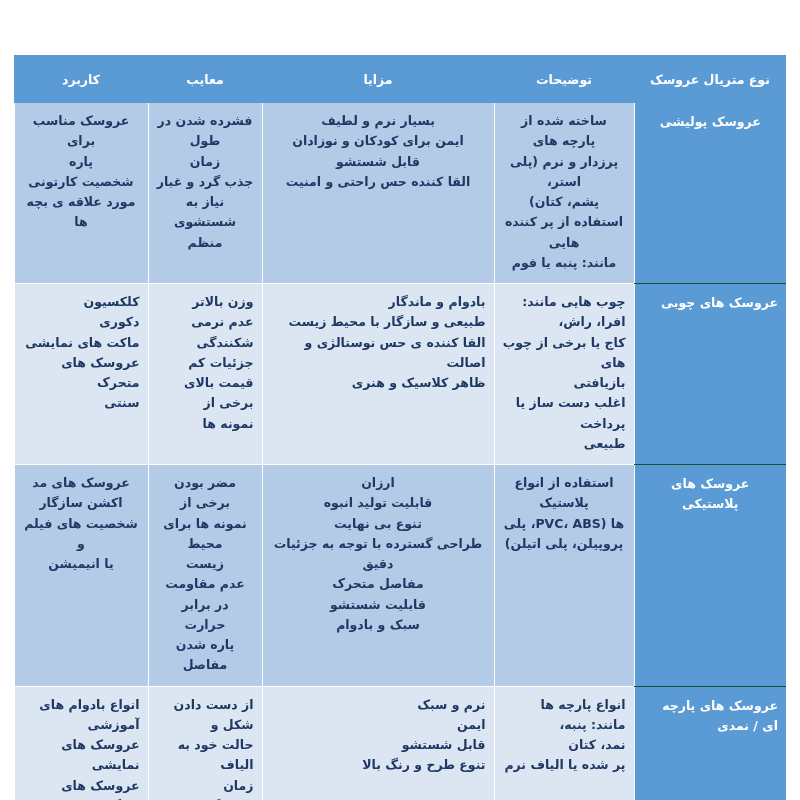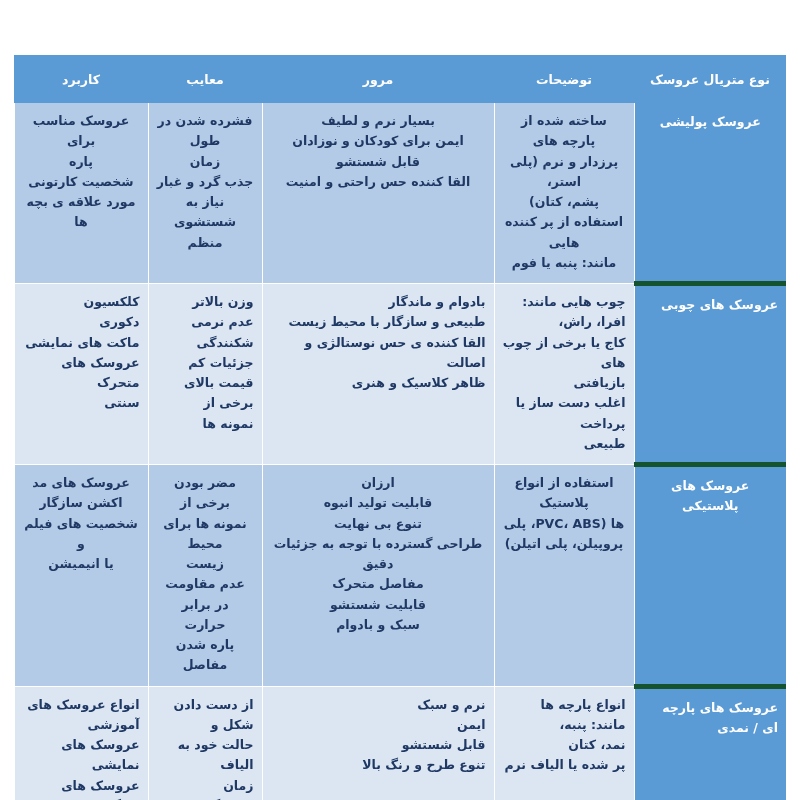--- a/index.html
+++ b/index.html
@@ -63,21 +63,21 @@
   tbody tr.band-dark td { background: #b3cbe6; }
   tbody tr.band-light td { background: #dbe6f2; text-align: right; }
 
   tbody td.material-cell {
     background: #5b9bd5 !important;
     color: #ffffff;
     vertical-align: top;
     text-align: center;
     border-right: none;
     border-left: 1px solid #ffffff;
-    border-bottom: 5px solid #14532d;
+    border-bottom: 1px solid #14532d;
     padding-top: 9px;
   }
 
   .cell-lines { display: block; }
   .cell-lines .ln { display: block; }
 
 </style>
 </head>
 <body>
 
@@ -87,21 +87,21 @@
       <col class="c-material">
       <col class="c-desc">
       <col class="c-pros">
       <col class="c-cons">
       <col class="c-use">
     </colgroup>
     <thead>
       <tr>
         <th>نوع متریال عروسک</th>
         <th>توضیحات</th>
-        <th>مرور</th>
+        <th>مزایا</th>
         <th>معایب</th>
         <th>کاربرد</th>
       </tr>
     </thead>
     <tbody id="table-body">
         <tr class="band-dark">
           <td class="material-cell">
             <span class="cell-lines">
               <span class="ln">عروسک پولیشی</span>
             </span>
@@ -251,21 +251,21 @@
           <td>
             <span class="cell-lines">
               <span class="ln">از دست دادن شکل و</span>
               <span class="ln">حالت خود به الیاف</span>
               <span class="ln">زمان</span>
               <span class="ln">جذب گرد و غبار</span>
             </span>
           </td>
           <td>
             <span class="cell-lines">
-              <span class="ln">انواع عروسک های</span>
+              <span class="ln">انواع بادوام های</span>
               <span class="ln">آموزشی</span>
               <span class="ln">عروسک های نمایشی</span>
               <span class="ln">عروسک های خانگی</span>
             </span>
           </td>
         </tr>
       </tbody>
   </table>
 </div>
 

